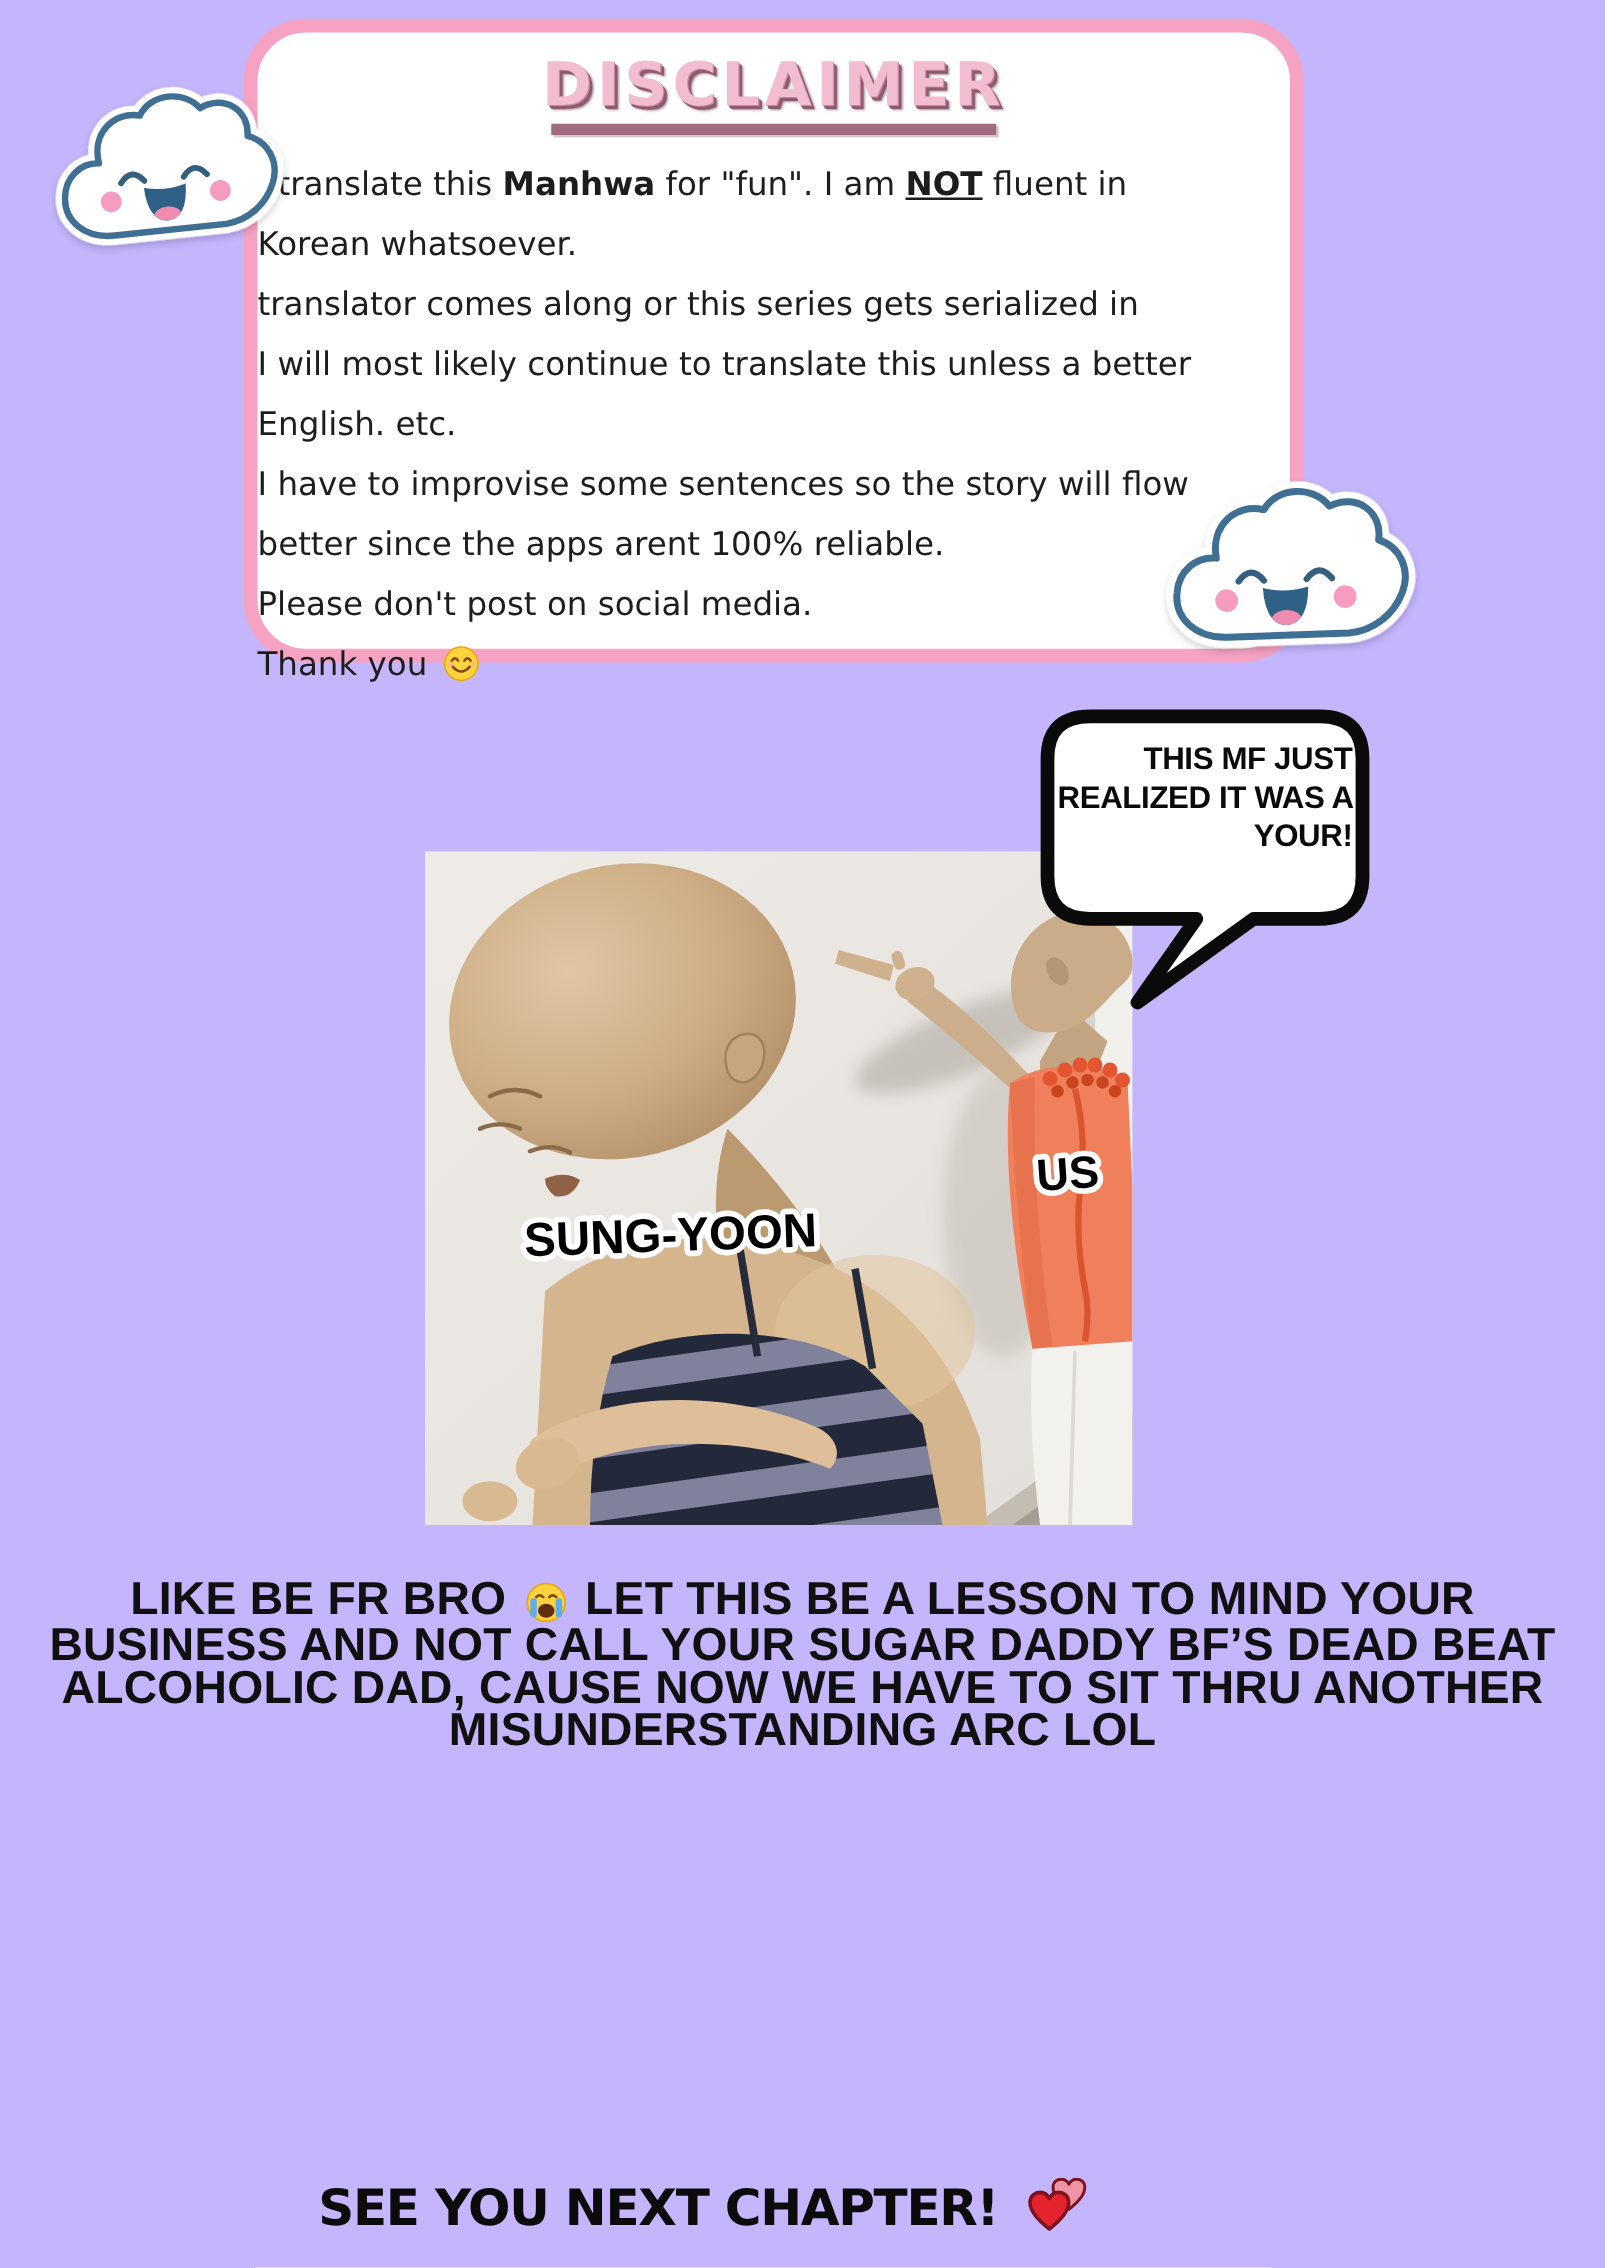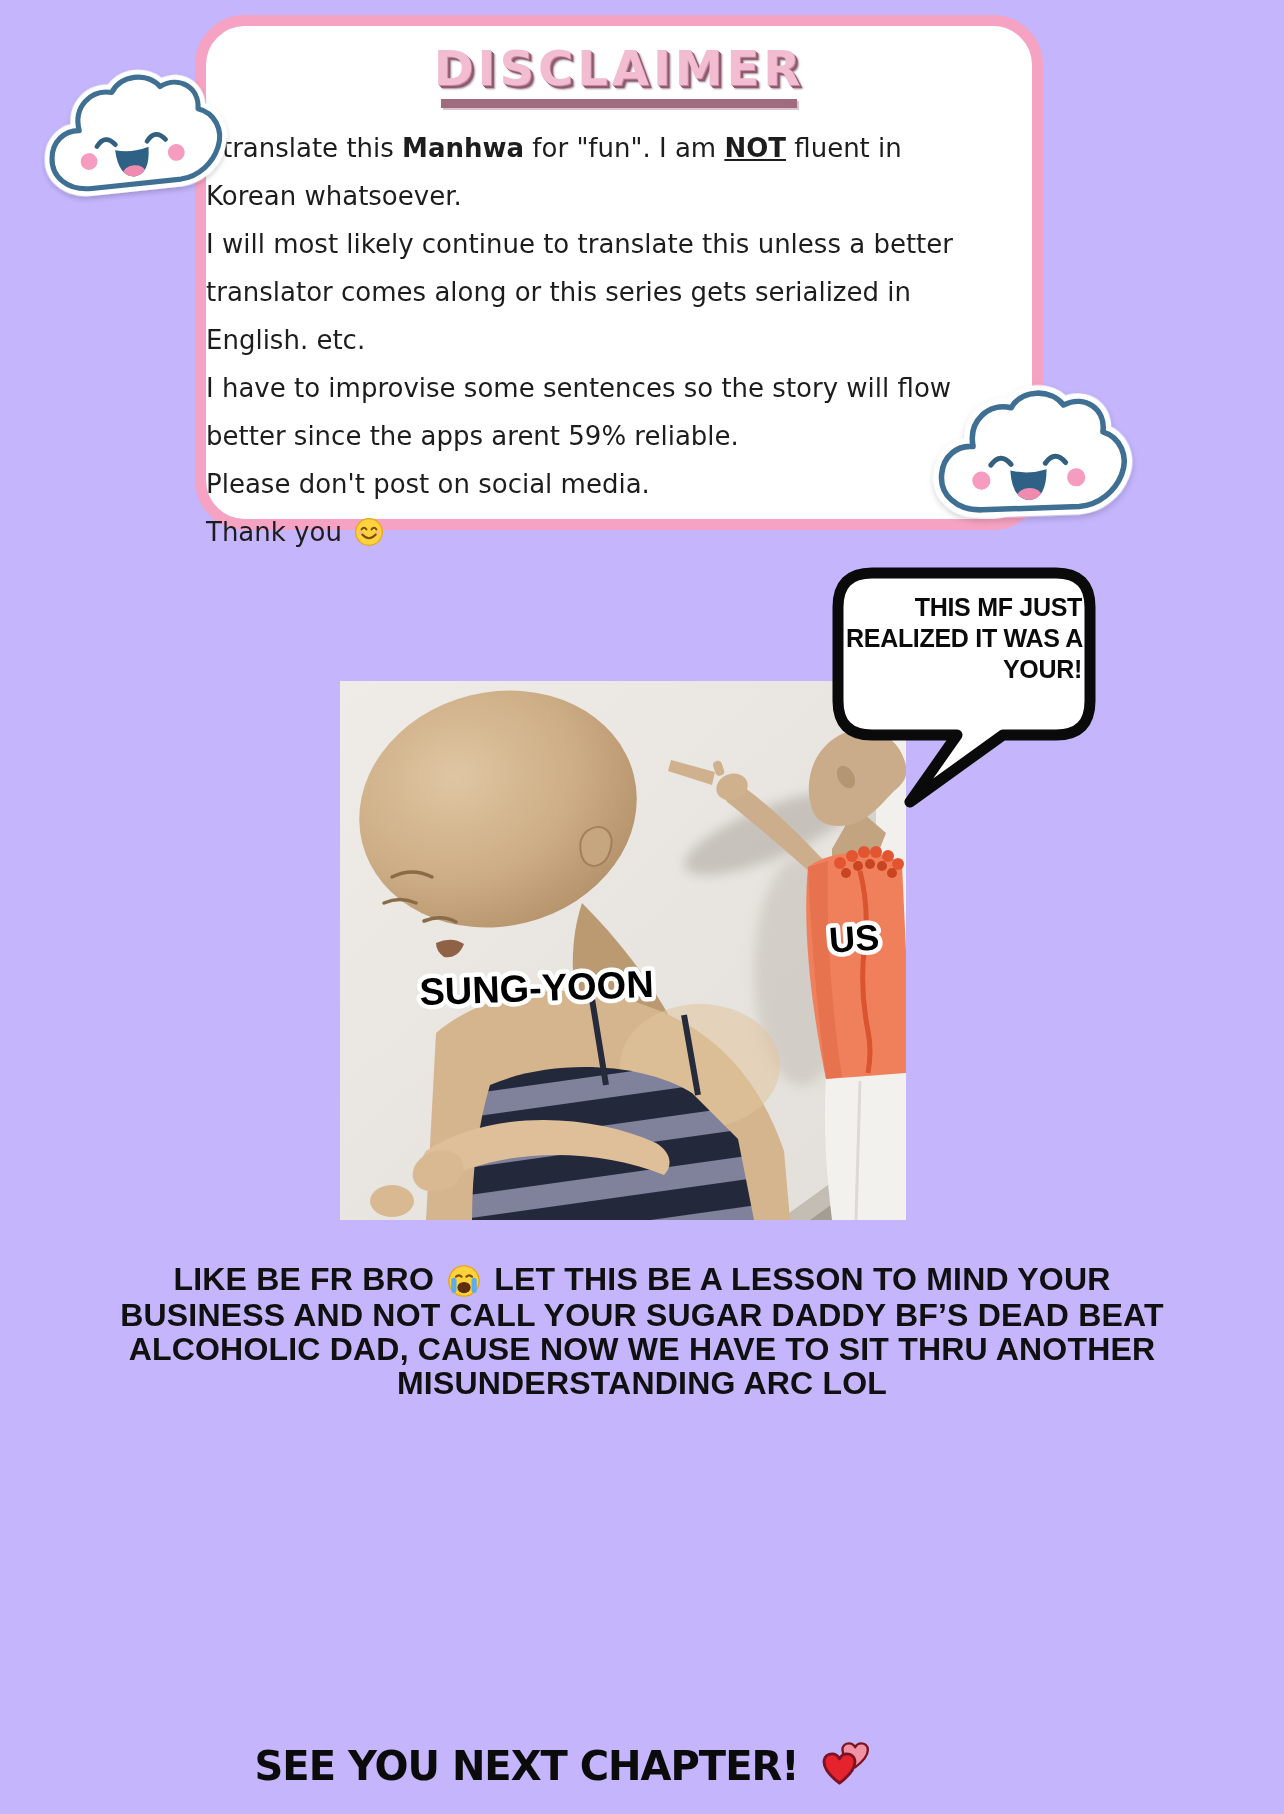--- a/index.html
+++ b/index.html
@@ -33,21 +33,21 @@
      letter-spacing:-.3px;color:#0b0b0b;}
   .bubble-text div{white-space:nowrap;text-align:right;}
 
   
   .meme{position:absolute;left:340px;top:681px;width:566px;height:539px;z-index:2;}
   .meme-label{font-family:"Liberation Sans", sans-serif;font-weight:bold;
      fill:#000;stroke:#fff;stroke-width:9px;paint-order:stroke;stroke-linejoin:round;}
 
   
   #comment-lines{position:absolute;left:0;top:1262px;width:1284px;text-align:center;
-     font-family:"Liberation Sans", sans-serif;font-weight:bold;font-size:32px;color:#101010;
+     font-family:"Liberation Sans", sans-serif;font-weight:bold;font-size:37px;color:#101010;
      letter-spacing:.2px;}
   #comment-lines div{line-height:34px;white-space:nowrap;}
 
   
   .footer-line{position:absolute;left:0;top:1742px;width:1136px;text-align:center;
      font-family:"DejaVu Sans", sans-serif;font-weight:bold;font-size:40px;letter-spacing:-1px;
      color:#0b0b0b;white-space:nowrap;}
 
   
   .emoji{display:inline-block;vertical-align:-6px;margin:0 4px;}
@@ -84,25 +84,25 @@
 <div id="canvas">
 
   <section class="disclaimer-box">
     <div class="disclaimer-title">
       <div class="t">DISCLAIMER</div>
       <div class="disclaimer-underline"></div>
     </div>
     <div id="disclaimer-lines">
         <div>I translate this <b>Manhwa</b> for "fun". I am <b class="u">NOT</b> fluent in</div>
         <div>Korean whatsoever.</div>
+        <div>translator comes along or this series gets serialized in</div>
         <div>I will most likely continue to translate this unless a better</div>
-        <div>translator comes along or this series gets serialized in</div>
         <div>English. etc.</div>
         <div>I have to improvise some sentences so the story will flow</div>
-        <div>better since the apps arent 59% reliable.</div>
+        <div>better since the apps arent 100% reliable.</div>
         <div>Please don't post on social media.</div>
         <div>Thank you <svg class="emoji emoji-smile" viewBox="0 0 36 36">
     <circle cx="18" cy="18" r="16" fill="#ffd23e" stroke="#e7a70f" stroke-width="1.5"></circle>
     <path d="M9 15 Q12 10.5 15 15" fill="none" stroke="#7a4b00" stroke-width="2.4" stroke-linecap="round"></path>
     <path d="M21 15 Q24 10.5 27 15" fill="none" stroke="#7a4b00" stroke-width="2.4" stroke-linecap="round"></path>
     <circle cx="8.2" cy="19.5" r="2.6" fill="#fbb1a0" opacity=".8"></circle>
     <circle cx="27.8" cy="19.5" r="2.6" fill="#fbb1a0" opacity=".8"></circle>
     <path d="M10 21 Q18 30 26 21" fill="none" stroke="#7a4b00" stroke-width="2.4" stroke-linecap="round"></path>
   </svg></div>
       </div>

